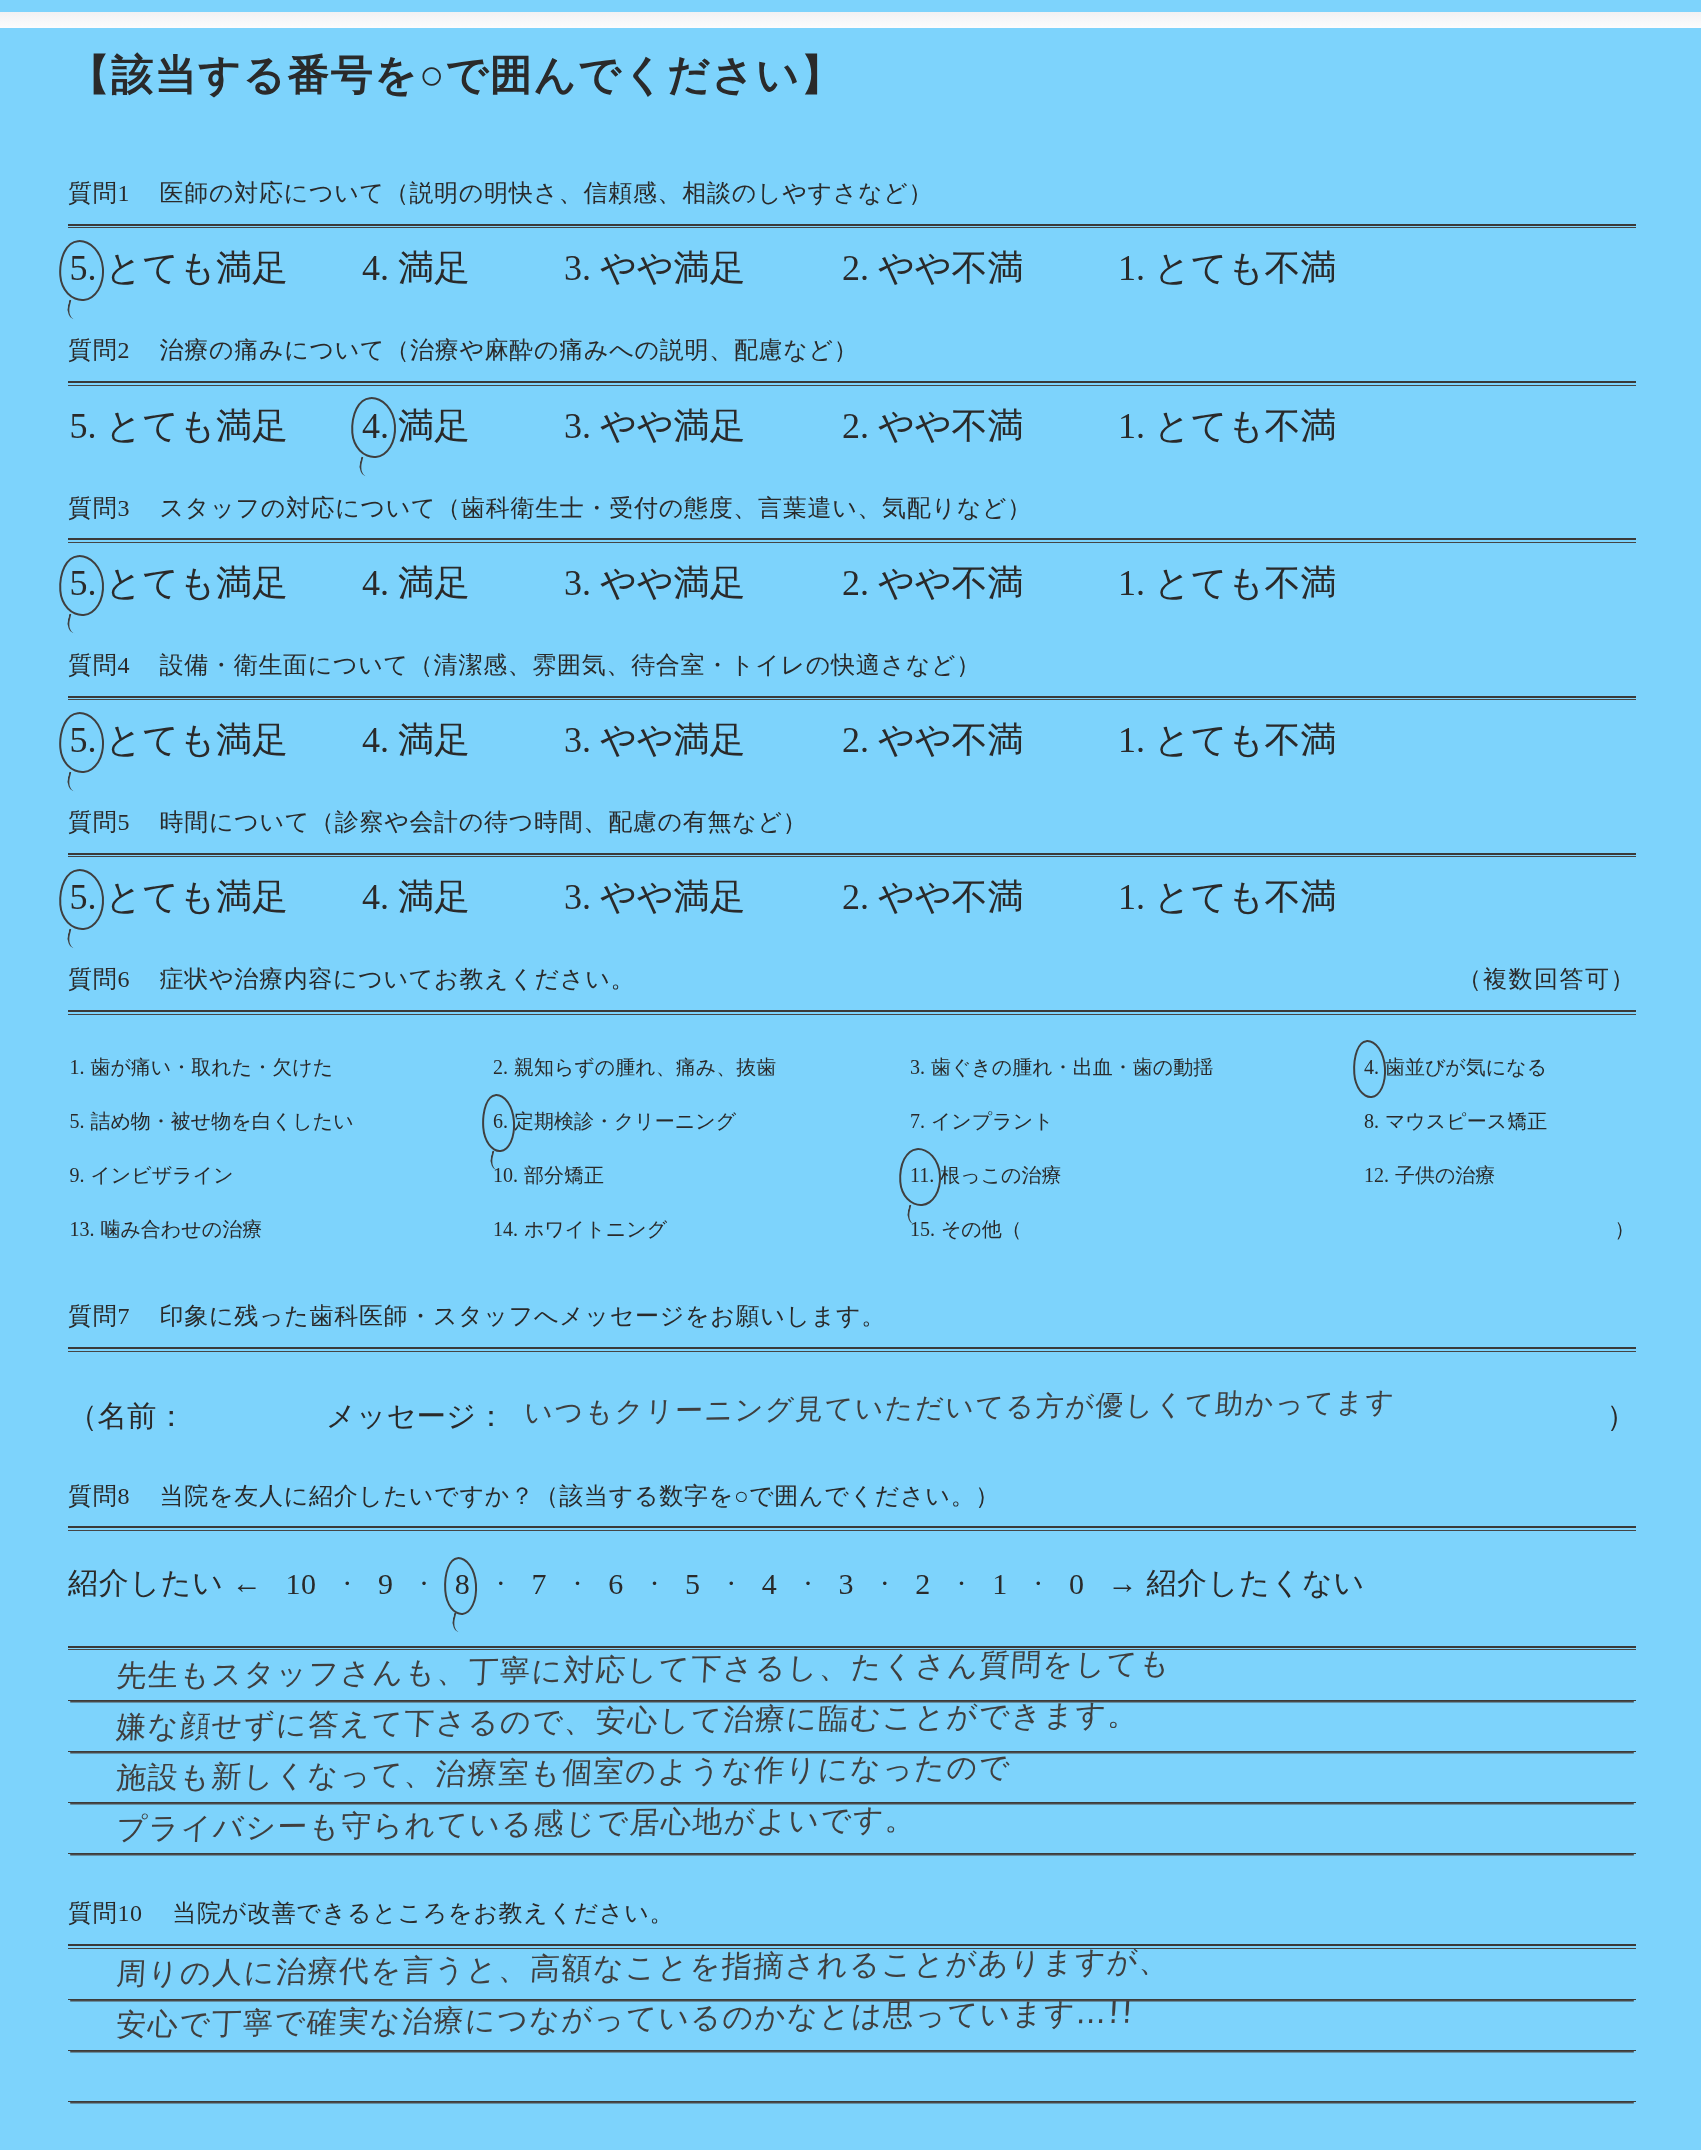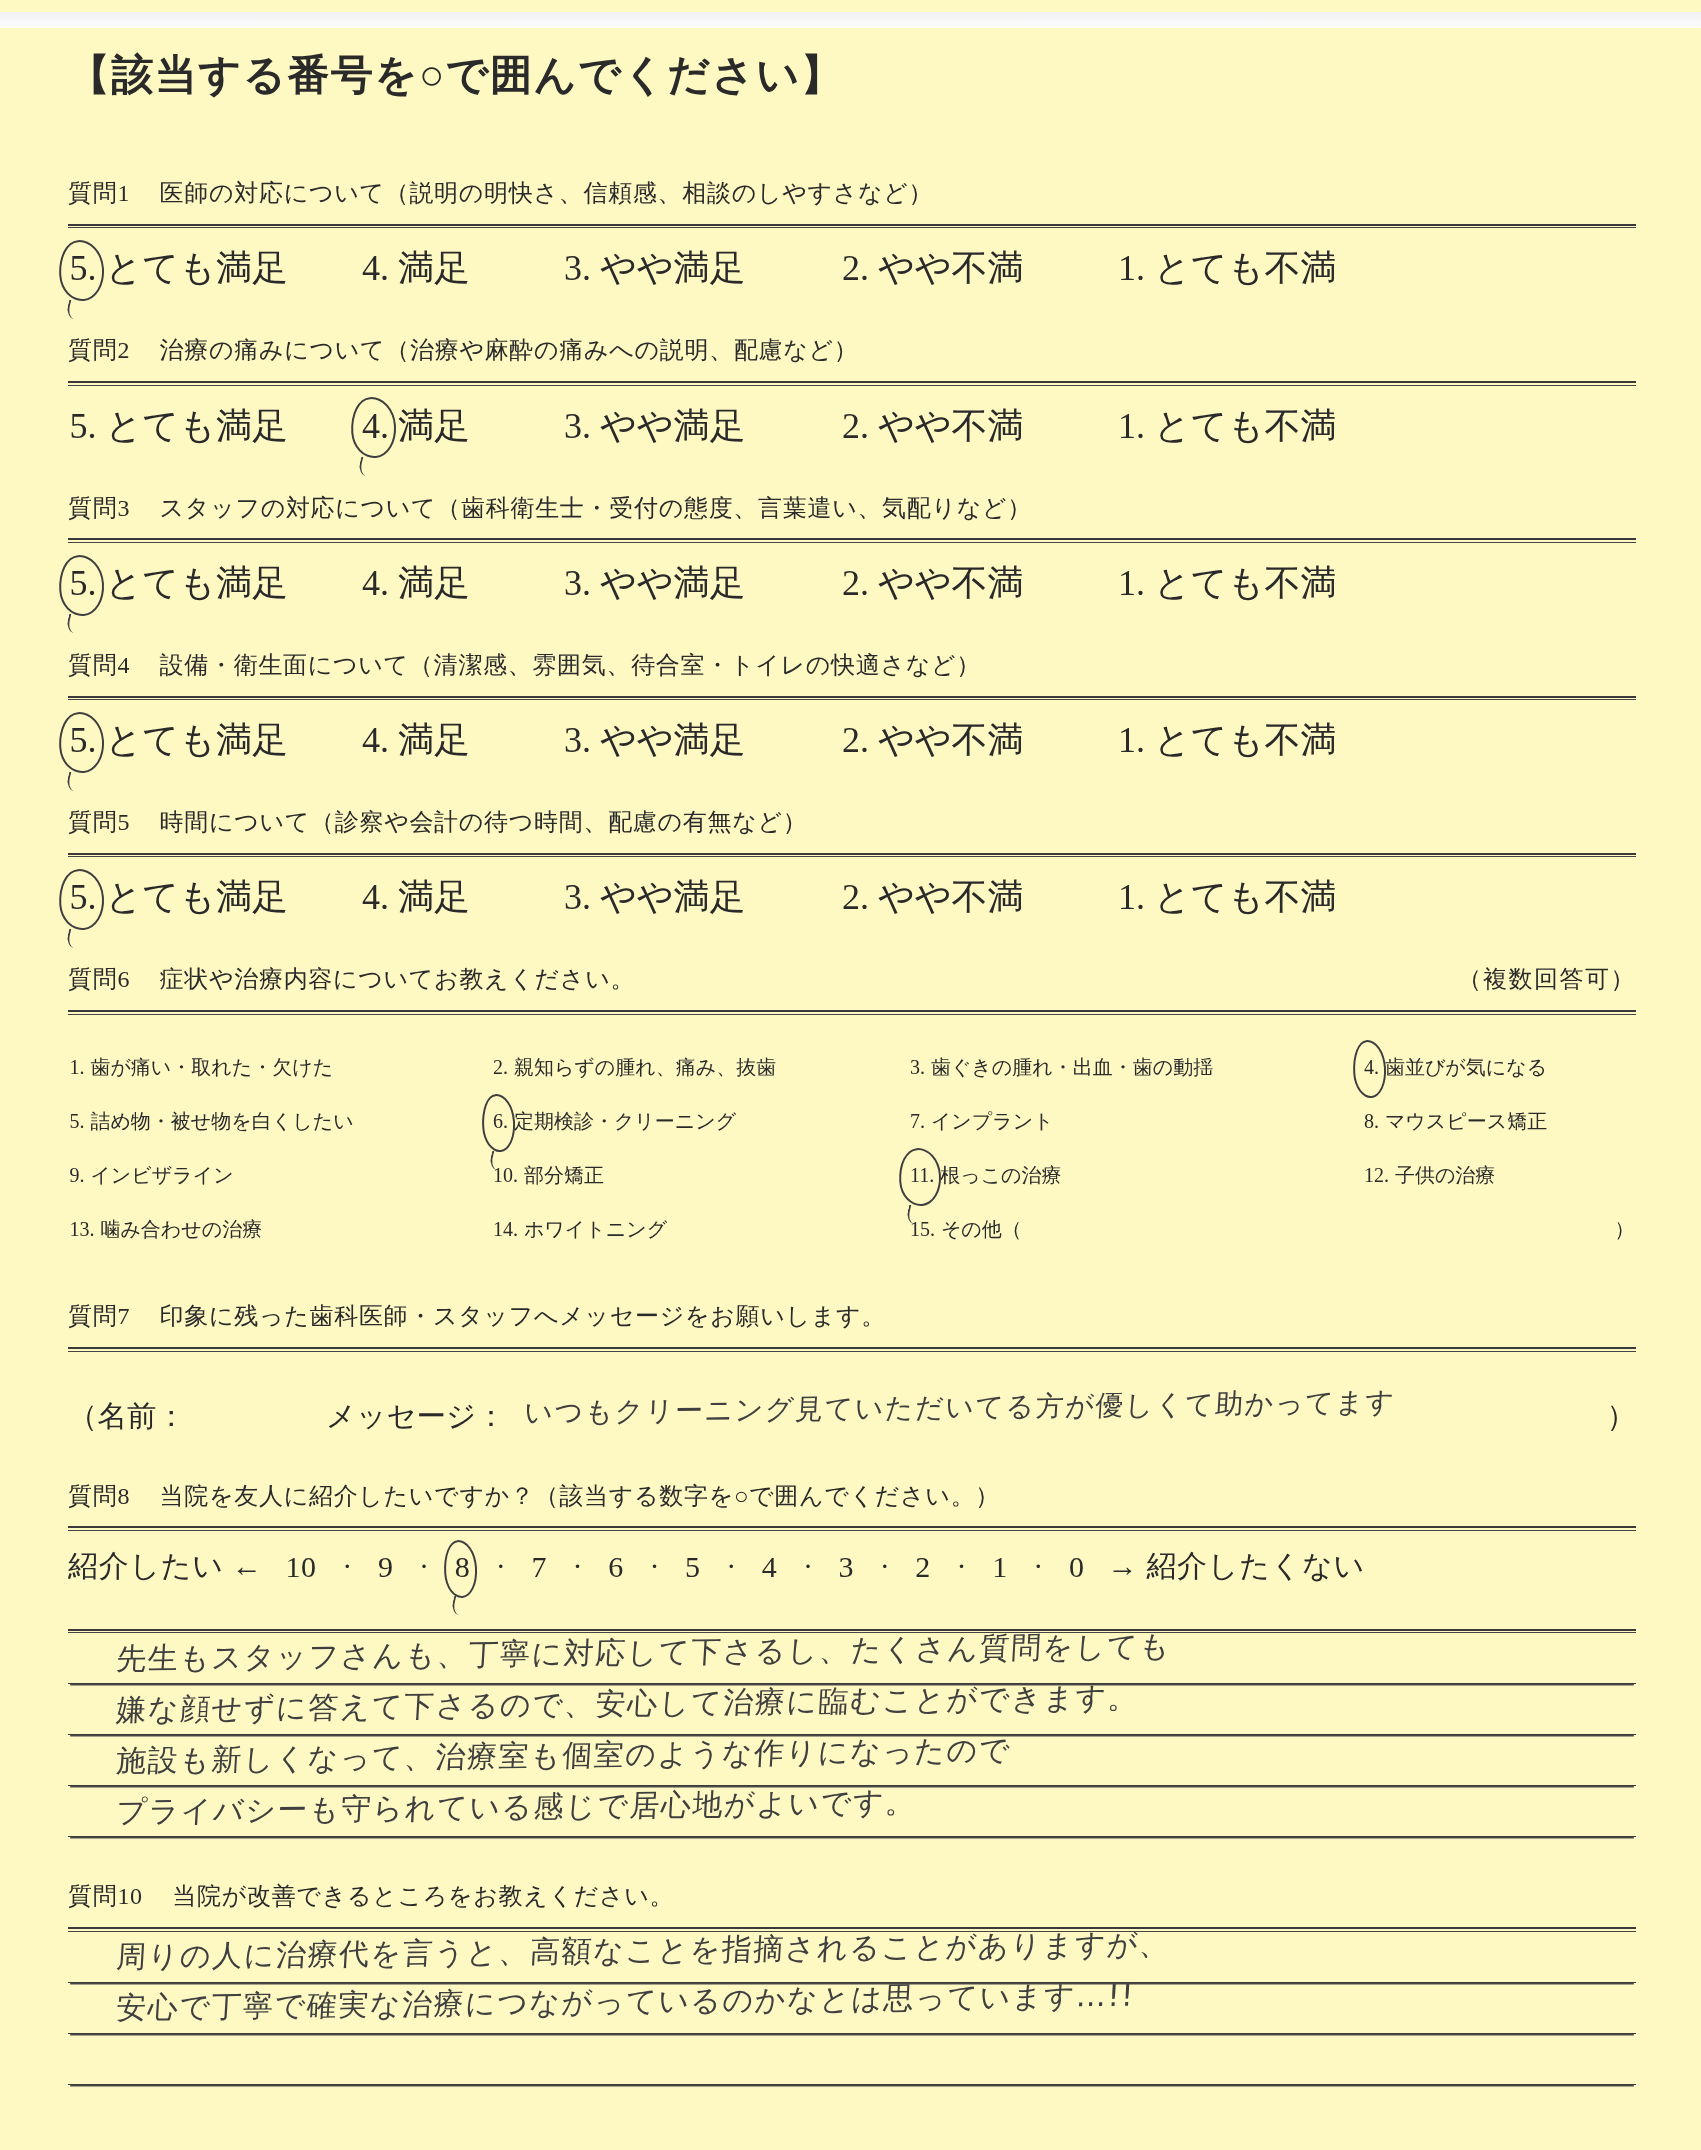--- a/index.html
+++ b/index.html
@@ -1,18 +1,18 @@
 <!DOCTYPE html>
 <html lang="ja" style="font-size:11.8px"><head>
 <meta charset="utf-8">
 <style>
   html,body { margin:0; padding:0; background:#e9e9ea; }
   .sheet {
     position:relative; width:1701px; height:2151px; margin:0 auto;
-    background:#fef9c3; overflow:hidden;
+    background:#7dd3fc; overflow:hidden;
     font-family:"Liberation Serif","DejaVu Serif",serif;
     color:#2a2a2a;
   }
   .sheet::before { 
     content:""; position:absolute; top:11.8px; left:0; right:0; height:16px;
     background:linear-gradient(#f1f1f3,#fcfcfd); pointer-events:none;
   }
   .content { padding:47px 65px 0 68px; }
 
   .title { font-size:42px; font-weight:bold; letter-spacing:1.5px; margin:0 0 71px 0; line-height:56px; }
@@ -59,21 +59,21 @@
     white-space:nowrap;
   }
 
   
   .q7line { display:flex; align-items:flex-end; font-size:29.5px; margin-top:22px; height:63px; }
   .q7line .prefix { white-space:nowrap; }
   .q7line .gap { width:140px; }
   .q7line .hw { font-size:28px; flex:1; margin-left:17.7px; padding-bottom:4.4px; }
 
   
-  .q8row { display:flex; align-items:center; font-size:30px; margin-top:14px; height:44px; letter-spacing:0.7px; }
+  .q8row { display:flex; align-items:center; font-size:30px; margin-top:31px; height:44px; letter-spacing:0.7px; }
   .q8row .endlabel { white-space:nowrap; }
   .q8num, .q8sep { margin:0 9.6px; }
   .q8sep { font-size:22px; }
   .q8row .endlabel.right { margin-left:13.3px; }
   .q8row .endlabel.left { margin-right:13.3px; }
 
   
   .ansrow {
     position:relative; height:51px; display:flex; align-items:flex-end;
     padding-left:47px; box-sizing:border-box;

